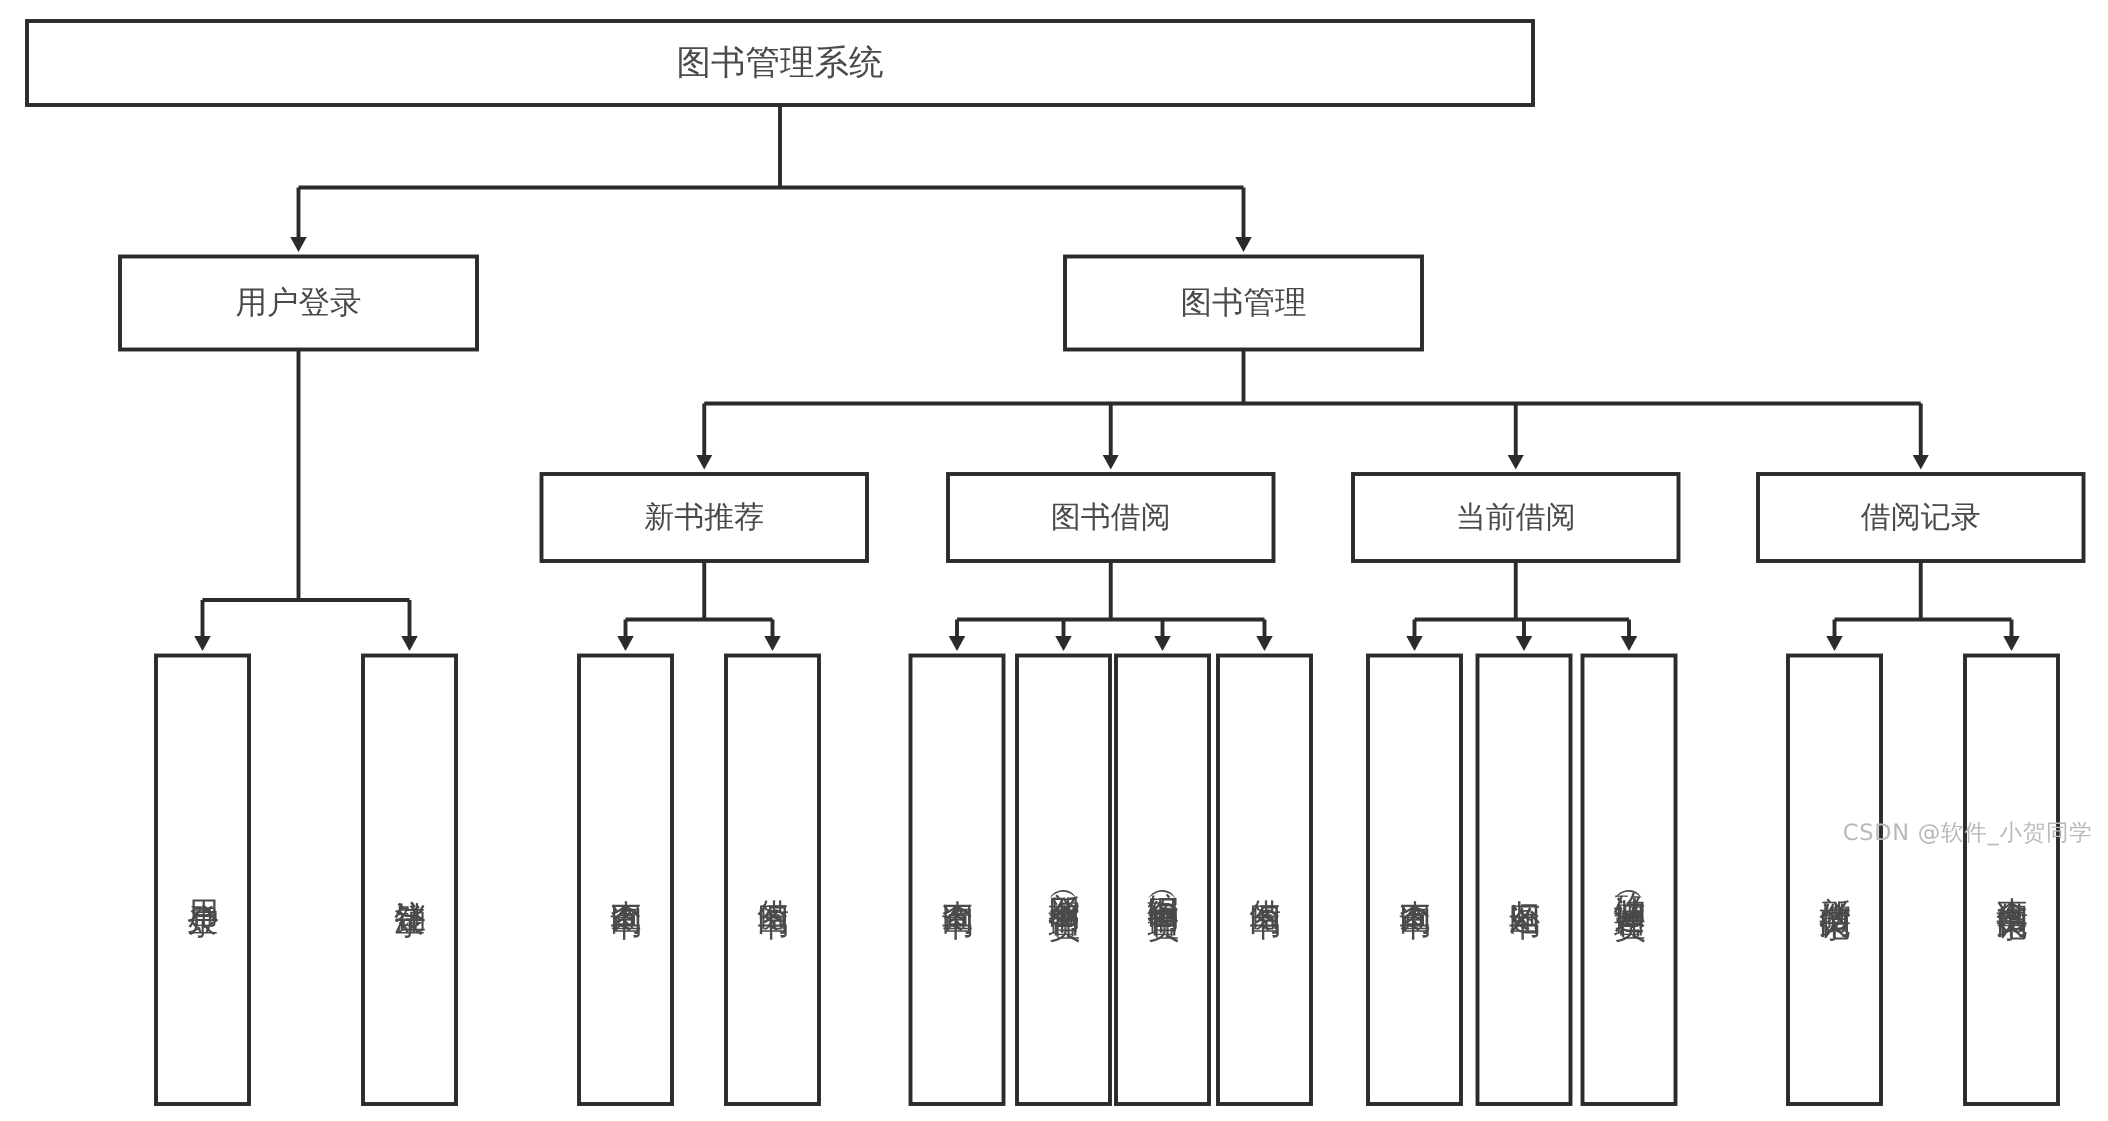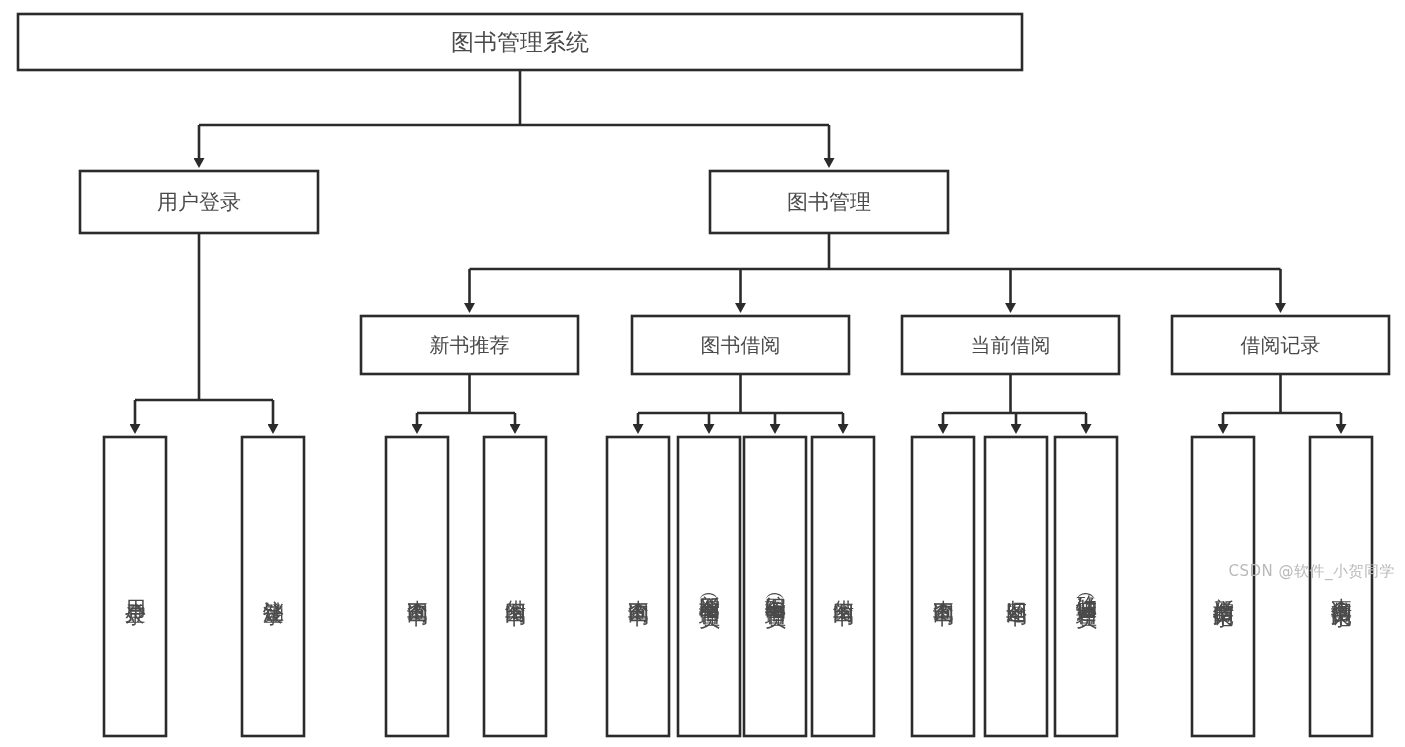--- a/index.html
+++ b/index.html
@@ -32,21 +32,21 @@
     font-family:"DejaVu Sans","Liberation Sans",sans-serif;
     font-size:21px;
     letter-spacing:2px;
     line-height:1;
     white-space:nowrap;
     pointer-events:none;
   }
   #watermark{
     position:absolute;
     right:10px;
-    bottom:4px;
+    bottom:20px;
     color:#b9b9b9;
     font-size:15px;
     font-family:"DejaVu Sans","Liberation Sans",sans-serif;
     letter-spacing:0.5px;
     white-space:nowrap;
     margin-left:12px;
   }
 </style>
 </head>
 <body>

